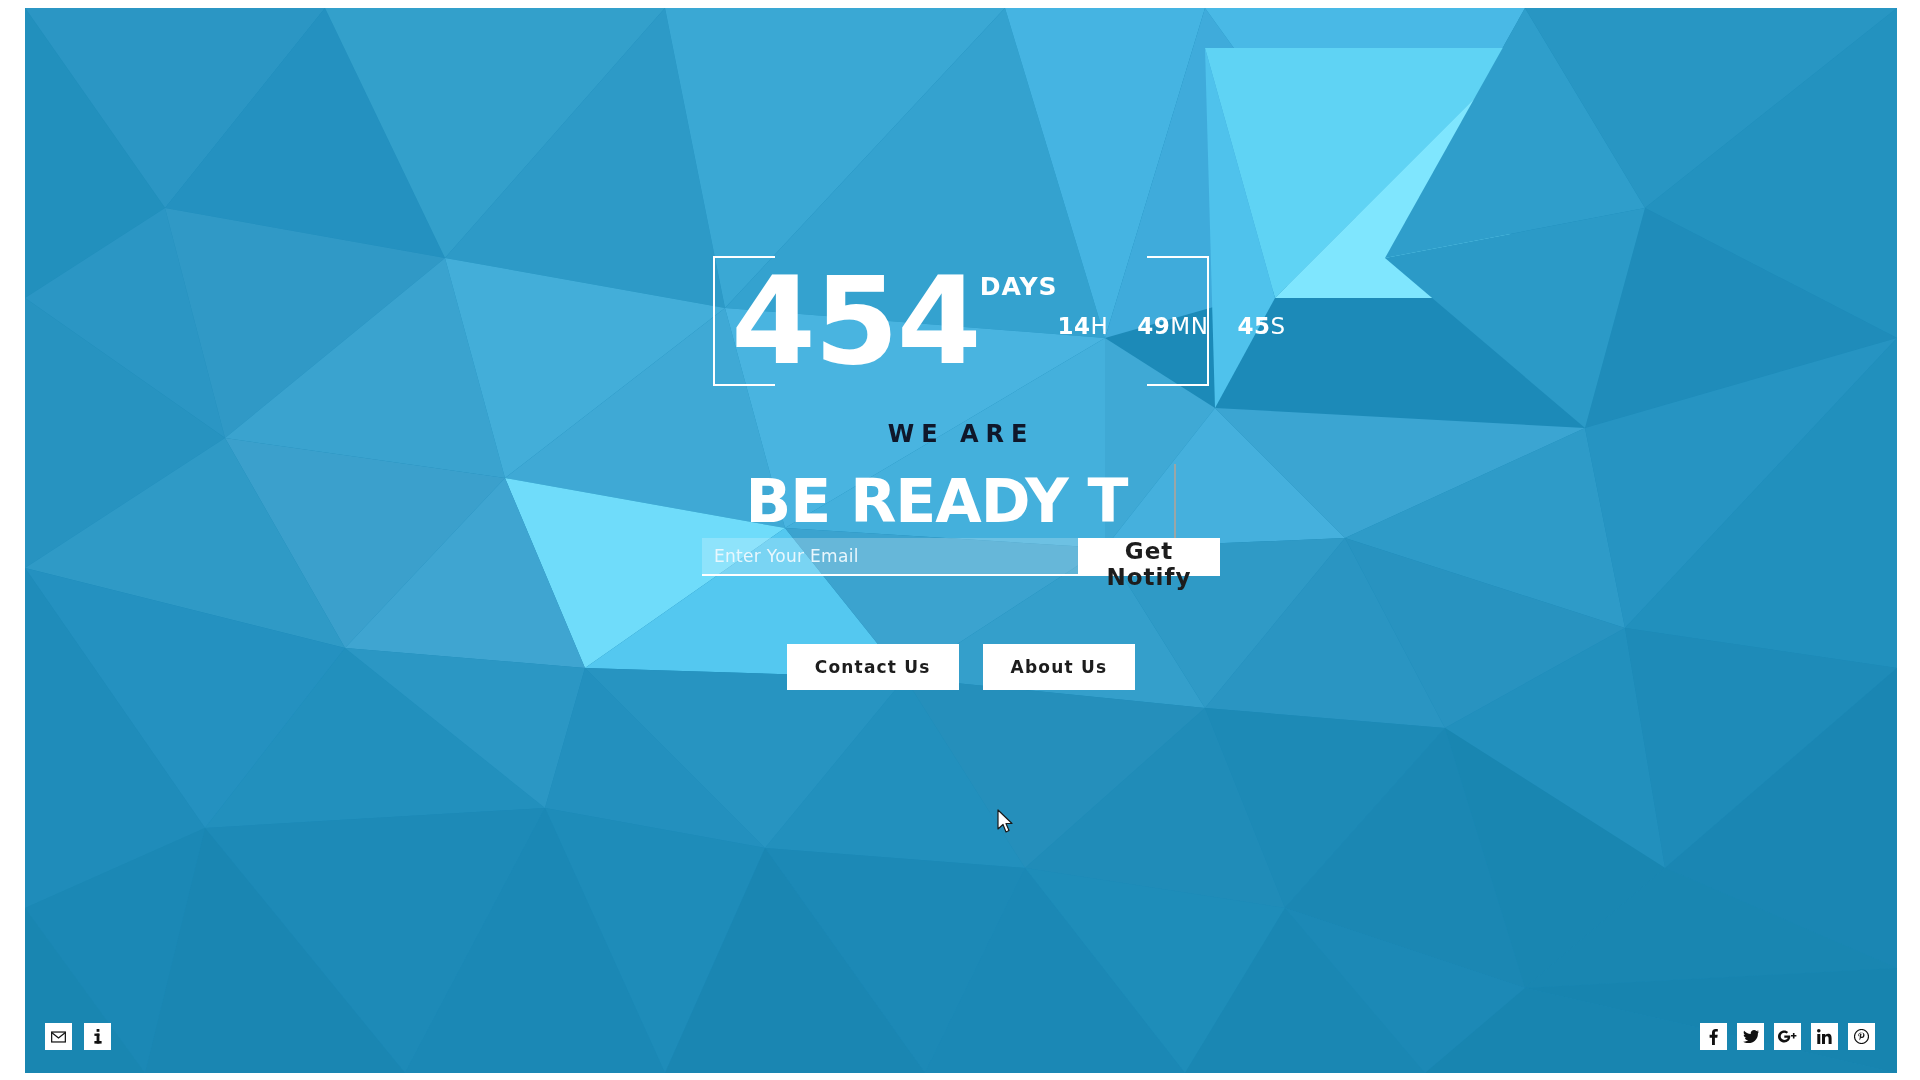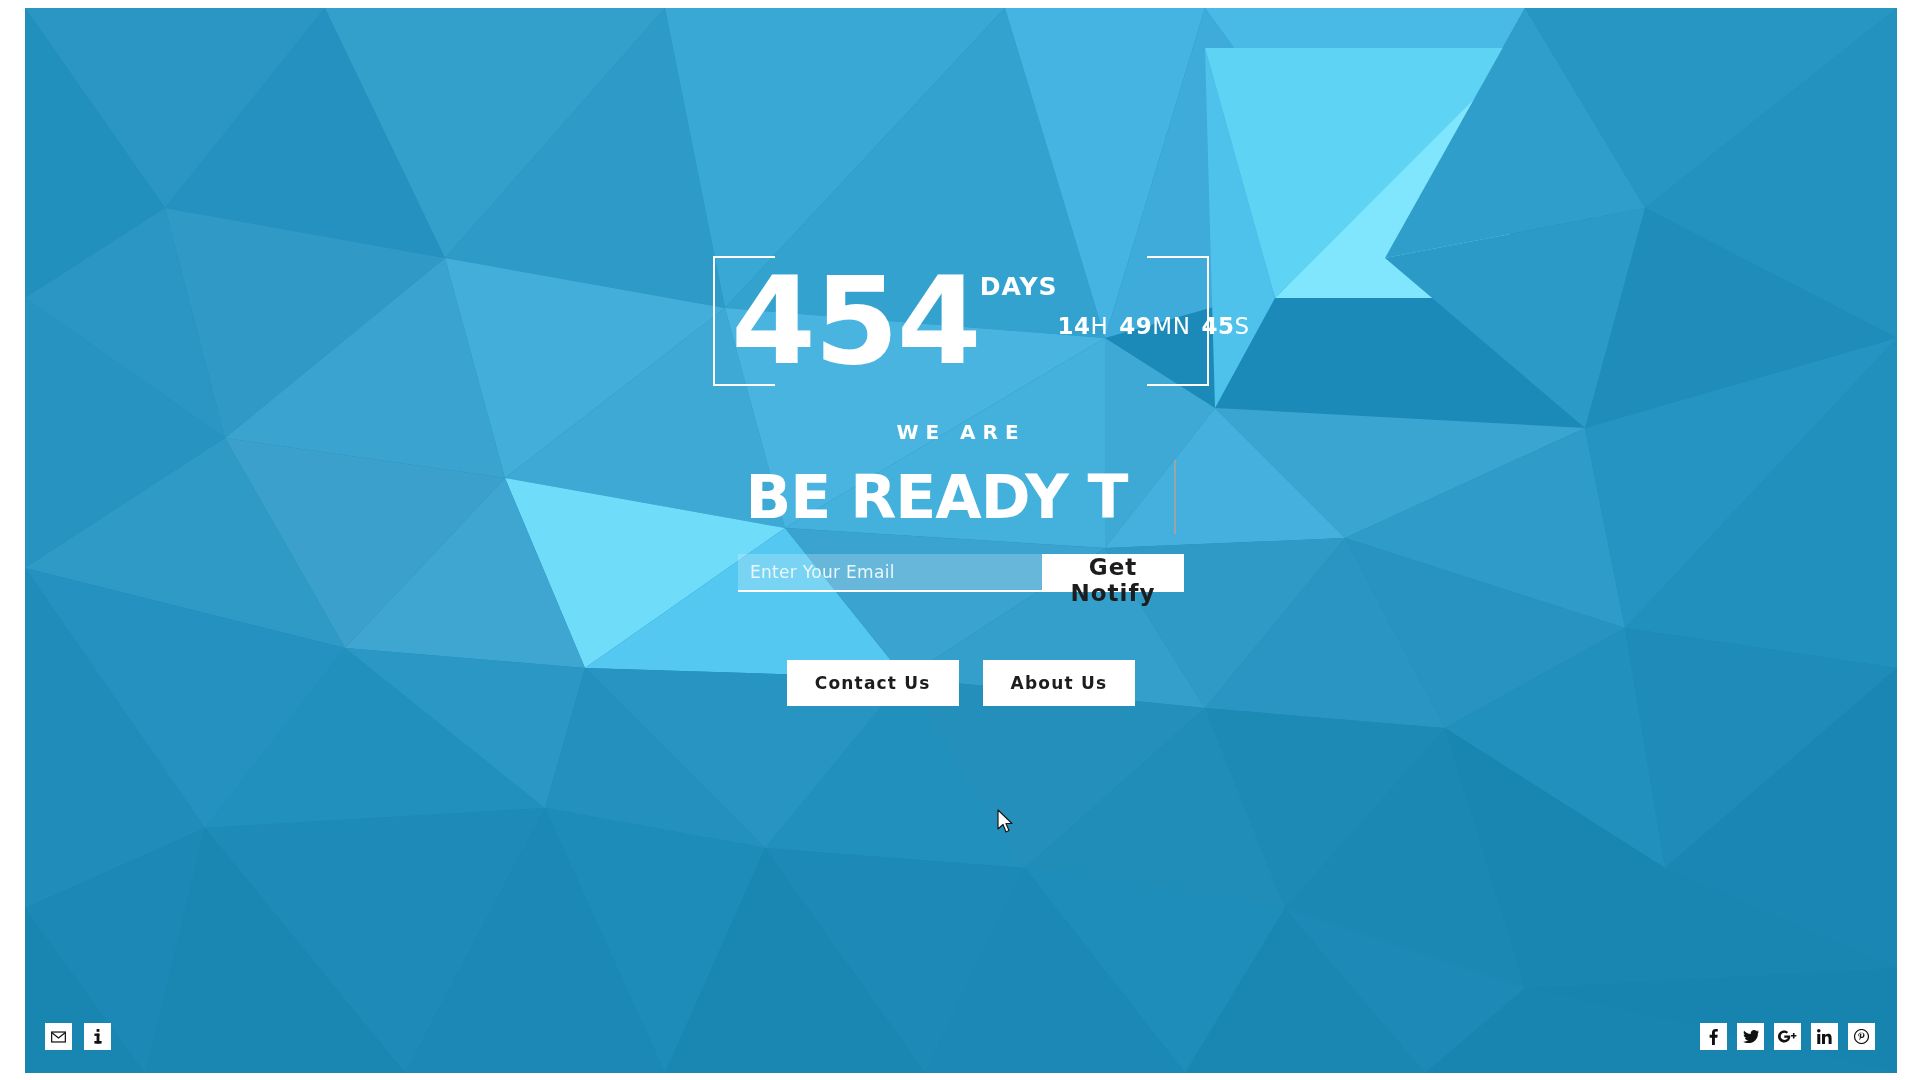--- a/index.html
+++ b/index.html
@@ -80,33 +80,33 @@
     color:#ffffff;
     margin-top:12px;
   }
   .hms-row{
     margin-top:10px;
     font-family:"DejaVu Sans", sans-serif;
     font-size:23px;
     letter-spacing:0.5px;
     color:#ffffff;
     display:flex;
-    gap:11px;
+    gap:29px;
   }
   .hms-row b{ font-weight:700; }
   .hms-row span{ font-weight:400; }
 
   
   .we-are{
     margin-top:34px;
     font-family:"DejaVu Sans", sans-serif;
     font-weight:700;
-    font-size:20px;
+    font-size:24px;
     letter-spacing:7px;
-    color:#ffffff;
+    color:#0f172a;
   }
   .tagline{
     margin-top:16px;
     height:74px;
     display:flex;
     align-items:center;
     font-family:"DejaVu Sans", sans-serif;
     font-weight:700;
     font-size:60px;
     letter-spacing:-1px;
@@ -117,23 +117,22 @@
   .type-caret{
     display:inline-block;
     width:2px;
     height:74px;
     background:#9aa6a6;
     margin-left:12px;
   }
 
   
   .subscribe{
-    margin-top:20px;
-    display:flex;
-    width:446px;
+    display:flex;
+    width:518px;
     height:38px;
   }
   .email-input{
     flex:1;
     background:rgba(255,255,255,0.22);
     border:none;
     border-bottom:2px solid #ffffff;
     outline:none;
     color:#ffffff;
     font-family:"DejaVu Sans", sans-serif;

